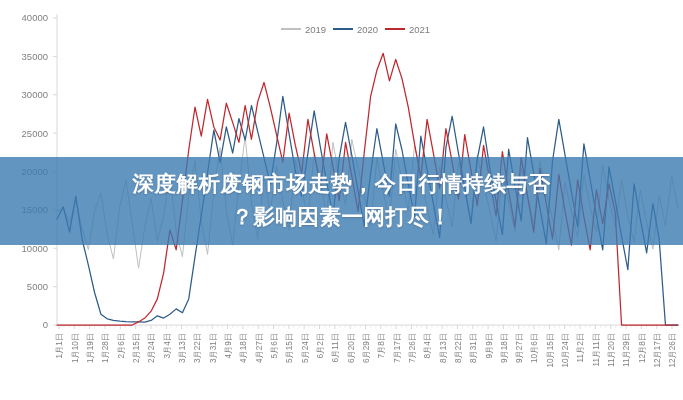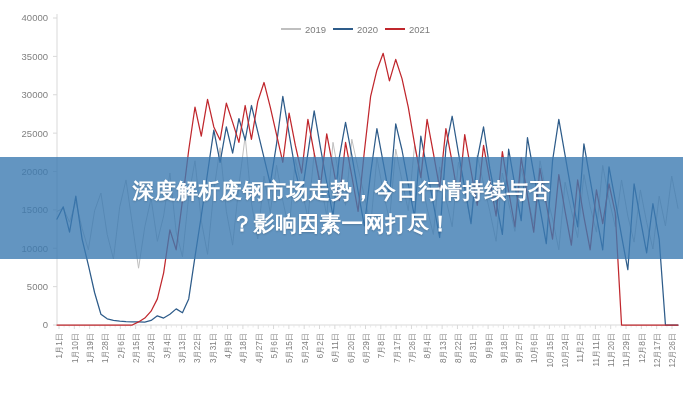--- a/index.html
+++ b/index.html
@@ -40,21 +40,21 @@
   .legend-label {
     font-size: 9.5px;
     fill: #7c7c7c;
     font-family: "Liberation Sans", "DejaVu Sans", sans-serif;
   }
   #overlay-banner {
     position: absolute;
     left: 0;
     top: 157px;
     width: 683px;
-    height: 102px;
+    height: 88px;
     background: rgba(60, 122, 178, 0.80);
     display: flex;
     align-items: center;
     justify-content: center;
     box-sizing: border-box;
     padding: 0 26px;
   }
   #overlay-title {
     color: #ffffff;
     font-size: 21.5px;

